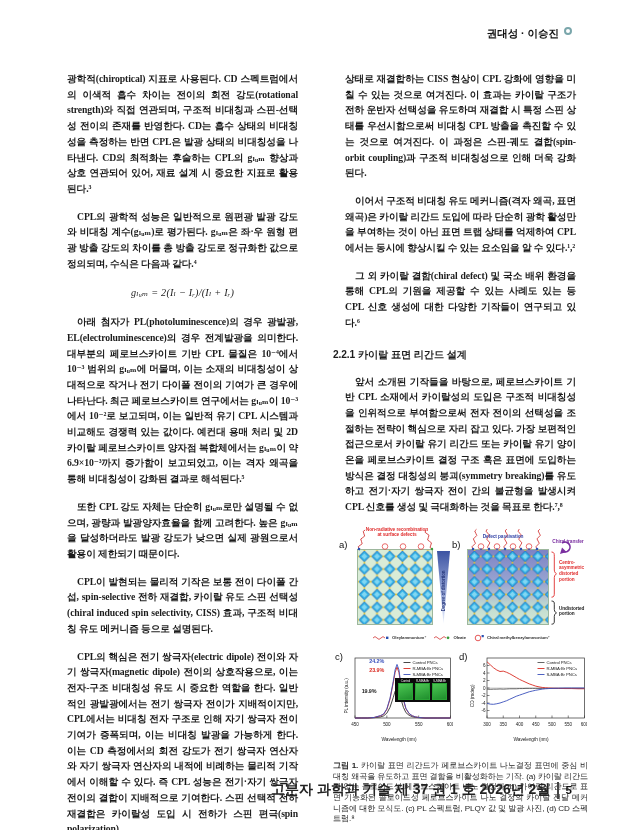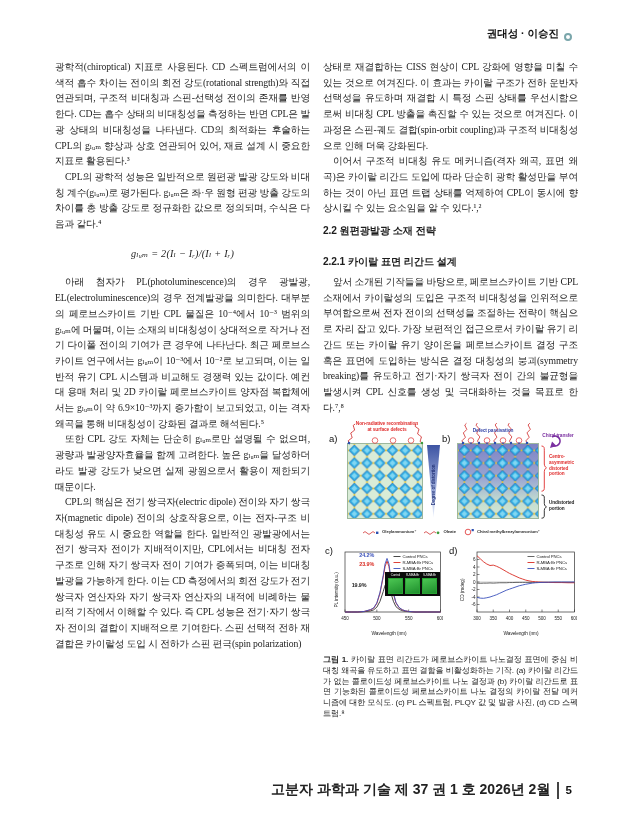--- a/index.html
+++ b/index.html
@@ -3,30 +3,30 @@
 <meta charset="utf-8">
 <style>
   * { margin:0; padding:0; box-sizing:border-box; }
   body { background:#e8e8e8; }
   .page {
     position:relative; width:622px; height:830px; margin:0 auto;
     background:#ffffff; overflow:hidden;
     font-family:"Liberation Serif","DejaVu Serif",serif; color:#1c1c1c;
   }
   
-  .header { position:absolute; top:27px; right:50px; display:flex; align-items:flex-end; gap:5px;
+  .header { position:absolute; top:27px; right:50px; display:flex; align-items:flex-start; gap:5px;
     font-family:"Liberation Sans","DejaVu Sans",sans-serif; font-weight:700; font-size:10.5px; color:#111; }
   .ring-icon { width:8px; height:8px; border-radius:50%; border:2.4px solid #7aa6ab; background:#fff; }
 
   
   .col { position:absolute; top:59px; width:255px; font-size:9.7px; line-height:15.7px;
     text-align:justify; letter-spacing:-0.1px; }
   .col-left { left:55px; }
-  .col-right { left:323px; }
-  .col p { margin:0; }
+  .col-right { left:333px; }
+  .col p { margin:12px;font-weight:bold; }
   .col p.ind { text-indent:10px; }
   .equation { text-align:center; font-style:italic; font-size:10.2px; margin:14px 0 13px; letter-spacing:0.2px; }
   h3.sec { font-family:"Liberation Sans","DejaVu Sans",sans-serif; font-weight:700; font-size:10.2px;
     line-height:14px; margin:8px 0 4px; text-align:left; }
   h3.sec.sub { margin:17px 0 5px; }
 
   
   .figure { position:relative; width:256px; height:218px; margin-top:6px;
     font-family:"Liberation Sans","DejaVu Sans",sans-serif; }
   .figure svg { position:absolute; }
@@ -81,27 +81,28 @@
     <span>권대성 · 이승진</span>
     <span class="ring-icon"></span>
   </div>
 
   <div class="col col-left">
     <p>광학적(chiroptical) 지표로 사용된다. CD 스펙트럼에서의 이색적 흡수 차이는 전이의 회전 강도(rotational strength)와 직접 연관되며, 구조적 비대칭과 스핀-선택성 전이의 존재를 반영한다. CD는 흡수 상태의 비대칭성을 측정하는 반면 CPL은 발광 상태의 비대칭성을 나타낸다. CD의 최적화는 후술하는 CPL의 gₗᵤₘ 향상과 상호 연관되어 있어, 재료 설계 시 중요한 지표로 활용된다.³</p>
     <p class="ind">CPL의 광학적 성능은 일반적으로 원편광 발광 강도와 비대칭 계수(gₗᵤₘ)로 평가된다. gₗᵤₘ은 좌·우 원형 편광 방출 강도의 차이를 총 방출 강도로 정규화한 값으로 정의되며, 수식은 다음과 같다.⁴</p>
     <div class="equation">gₗᵤₘ = 2(Iₗ − Iᵣ)/(Iₗ + Iᵣ)</div>
     <p class="ind">아래 첨자가 PL(photoluminescence)의 경우 광발광, EL(electroluminescence)의 경우 전계발광을 의미한다. 대부분의 페로브스카이트 기반 CPL 물질은 10⁻⁴에서 10⁻³ 범위의 gₗᵤₘ에 머물며, 이는 소재의 비대칭성이 상대적으로 작거나 전기 다이폴 전이의 기여가 큰 경우에 나타난다. 최근 페로브스카이트 연구에서는 gₗᵤₘ이 10⁻³에서 10⁻²로 보고되며, 이는 일반적 유기 CPL 시스템과 비교해도 경쟁력 있는 값이다. 예컨대 용매 처리 및 2D 카이랄 페로브스카이트 양자점 복합체에서는 gₗᵤₘ이 약 6.9×10⁻³까지 증가함이 보고되었고, 이는 격자 왜곡을 통해 비대칭성이 강화된 결과로 해석된다.⁵</p>
     <p class="ind">또한 CPL 강도 자체는 단순히 gₗᵤₘ로만 설명될 수 없으며, 광량과 발광양자효율을 함께 고려한다. 높은 gₗᵤₘ을 달성하더라도 발광 강도가 낮으면 실제 광원으로서 활용이 제한되기 때문이다.</p>
+    <p class="ind">CPL이 발현되는 물리적 기작은 보통 전이 다이폴 간섭, spin-selective 전하 재결합, 카이랄 유도 스핀 선택성(chiral induced spin selectivity, CISS) 효과, 구조적 비대칭 유도 메커니즘 등으로 설명된다.</p>
     <p class="ind">CPL의 핵심은 전기 쌍극자(electric dipole) 전이와 자기 쌍극자(magnetic dipole) 전이의 상호작용으로, 이는 전자-구조 비대칭성 유도 시 중요한 역할을 한다. 일반적인 광발광에서는 전기 쌍극자 전이가 지배적이지만, CPL에서는 비대칭 전자 구조로 인해 자기 쌍극자 전이 기여가 증폭되며, 이는 비대칭 발광을 가능하게 한다. 이는 CD 측정에서의 회전 강도가 전기 쌍극자 연산자와 자기 쌍극자 연산자의 내적에 비례하는 물리적 기작에서 이해할 수 있다. 즉 CPL 성능은 전기·자기 쌍극자 전이의 결합이 지배적으로 기여한다. 스핀 선택적 전하 재결합은 카이랄성 도입 시 전하가 스핀 편극(spin polarization)</p>
   </div>
 
   <div class="col col-right">
     <p>상태로 재결합하는 CISS 현상이 CPL 강화에 영향을 미칠 수 있는 것으로 여겨진다. 이 효과는 카이랄 구조가 전하 운반자 선택성을 유도하며 재결합 시 특정 스핀 상태를 우선시함으로써 비대칭 CPL 방출을 촉진할 수 있는 것으로 여겨진다. 이 과정은 스핀-궤도 결합(spin-orbit coupling)과 구조적 비대칭성으로 인해 더욱 강화된다.</p>
-    <p class="ind">이어서 구조적 비대칭 유도 메커니즘(격자 왜곡, 표면 왜곡)은 카이랄 리간드 도입에 따라 단순히 광학 활성만을 부여하는 것이 아닌 표면 트랩 상태를 억제하여 CPL이 동시에 향상시킬 수 있는 요소임을 알 수 있다.¹,²</p>
-    <h3 class="sec">2.2 원편광발광 소재 전략</h3>
+    <p class="ind">이어서 구조적 비대칭 유도 메커니즘(격자 왜곡, 표면 왜곡)은 카이랄 리간드 도입에 따라 단순히 광학 활성만을 부여하는 것이 아닌 표면 트랩 상태를 억제하여 CPL에서는 동시에 향상시킬 수 있는 요소임을 알 수 있다.¹,²</p>
+    <p class="ind">그 외 카이랄 결함(chiral defect) 및 국소 배위 환경을 통해 CPL의 기원을 제공할 수 있는 사례도 있는 등 CPL 신호 생성에 대한 다양한 기작들이 연구되고 있다.⁶</p>
     <h3 class="sec sub">2.2.1 카이랄 표면 리간드 설계</h3>
     <p class="ind">앞서 소개된 기작들을 바탕으로, 페로브스카이트 기반 CPL 소재에서 카이랄성의 도입은 구조적 비대칭성을 인위적으로 부여함으로써 전자 전이의 선택성을 조절하는 전략이 핵심으로 자리 잡고 있다. 가장 보편적인 접근으로서 카이랄 유기 리간드 또는 카이랄 유기 양이온을 페로브스카이트 결정 구조 혹은 표면에 도입하는 방식은 결정 대칭성의 붕괴(symmetry breaking)를 유도하고 전기·자기 쌍극자 전이 간의 불균형을 발생시켜 CPL 신호를 생성 및 극대화하는 것을 목표로 한다.⁷,⁸</p>
 
     <div class="figure">
 
       <svg class="lat" style="left:24px;top:22px" width="76" height="76">
         <defs>
           <pattern id="pa" width="12.7" height="12.7" patternUnits="userSpaceOnUse">
             <path d="M6.35,1 L11.7,6.35 L6.35,11.7 L1,6.35 Z" fill="#33b3e6" stroke="#1663b5" stroke-width="0.8"></path>
             <path d="M6.35,3.4 L9.3,6.35 L6.35,9.3 L3.4,6.35 Z" fill="#8fdcf5" opacity="0.85"></path>

